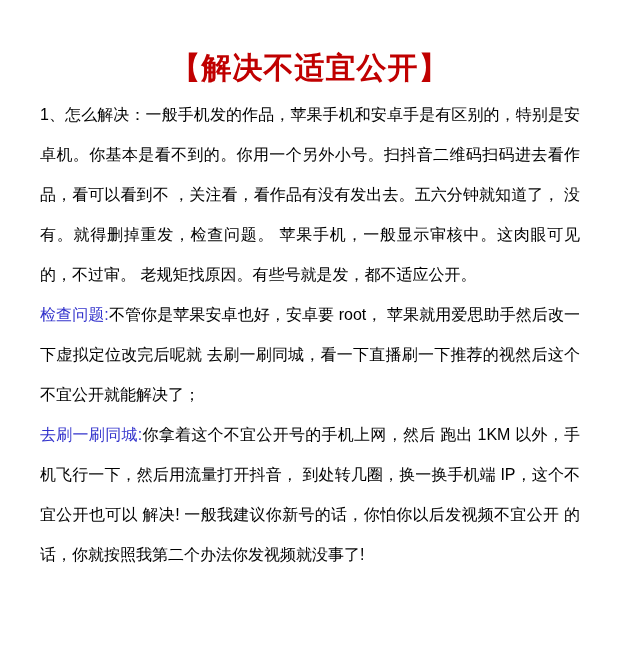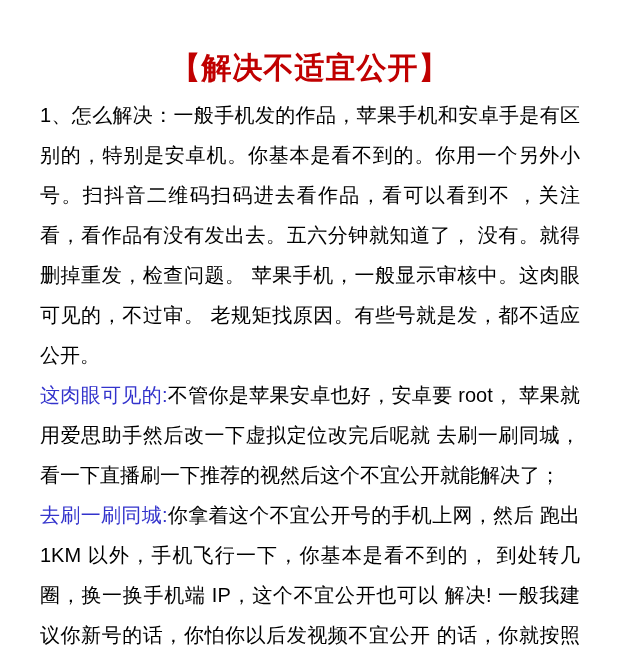--- a/index.html
+++ b/index.html
@@ -25,21 +25,21 @@
     text-align: center;
     color: #c00000;
     letter-spacing: 1px;
     white-space: nowrap;
   }
   .doc-body {
     padding: 4px 40px 0 40px;
   }
   .doc-body p {
     margin: 0;
-    font-size: 20px;
+    font-size: 16px;
     line-height: 40px;
     text-align: justify;
     text-justify: inter-ideograph;
     word-break: break-all;
   }
   .method-label {
     color: #3333cc;
   }
 </style>
 </head>
@@ -47,20 +47,20 @@
 
 <div class="page">
   <h1 class="doc-title">【解决不适宜公开】</h1>
 
   <div class="doc-body">
     <p>
       <span>1、怎么解决：一般手机发的作品，苹果手机和安卓手是有区别的，特别是安卓机。你基本是看不到的。你用一个另外小号。扫抖音二维码扫码进去看作品，看可以看到不 ，关注看，看作品有没有发出去。五六分钟就知道了， 没有。就得删掉重发，检查问题。 苹果手机，一般显示审核中。这肉眼可见的，不过审。 老规矩找原因。有些号就是发，都不适应公开。</span>
     </p>
 
     <p>
-      <span class="method-label">这肉眼可见的:</span><span>不管你是苹果安卓也好，安卓要 root， 苹果就用爱思助手然后改一下虚拟定位改完后呢就 去刷一刷同城，看一下直播刷一下推荐的视然后这个不宜公开就能解决了；</span>
+      <span class="method-label">检查问题:</span><span>不管你是苹果安卓也好，安卓要 root， 苹果就用爱思助手然后改一下虚拟定位改完后呢就 去刷一刷同城，看一下直播刷一下推荐的视然后这个不宜公开就能解决了；</span>
     </p>
 
     <p>
-      <span class="method-label">去刷一刷同城:</span><span>你拿着这个不宜公开号的手机上网，然后 跑出 1KM 以外，手机飞行一下，你基本是看不到的， 到处转几圈，换一换手机端 IP，这个不宜公开也可以 解决! 一般我建议你新号的话，你怕你以后发视频不宜公开 的话，你就按照我第二个办法你发视频就没事了!</span>
+      <span class="method-label">去刷一刷同城:</span><span>你拿着这个不宜公开号的手机上网，然后 跑出 1KM 以外，手机飞行一下，然后用流量打开抖音， 到处转几圈，换一换手机端 IP，这个不宜公开也可以 解决! 一般我建议你新号的话，你怕你以后发视频不宜公开 的话，你就按照我第二个办法你发视频就没事了!</span>
     </p>
   </div>
 </div>
 
 </body></html>

